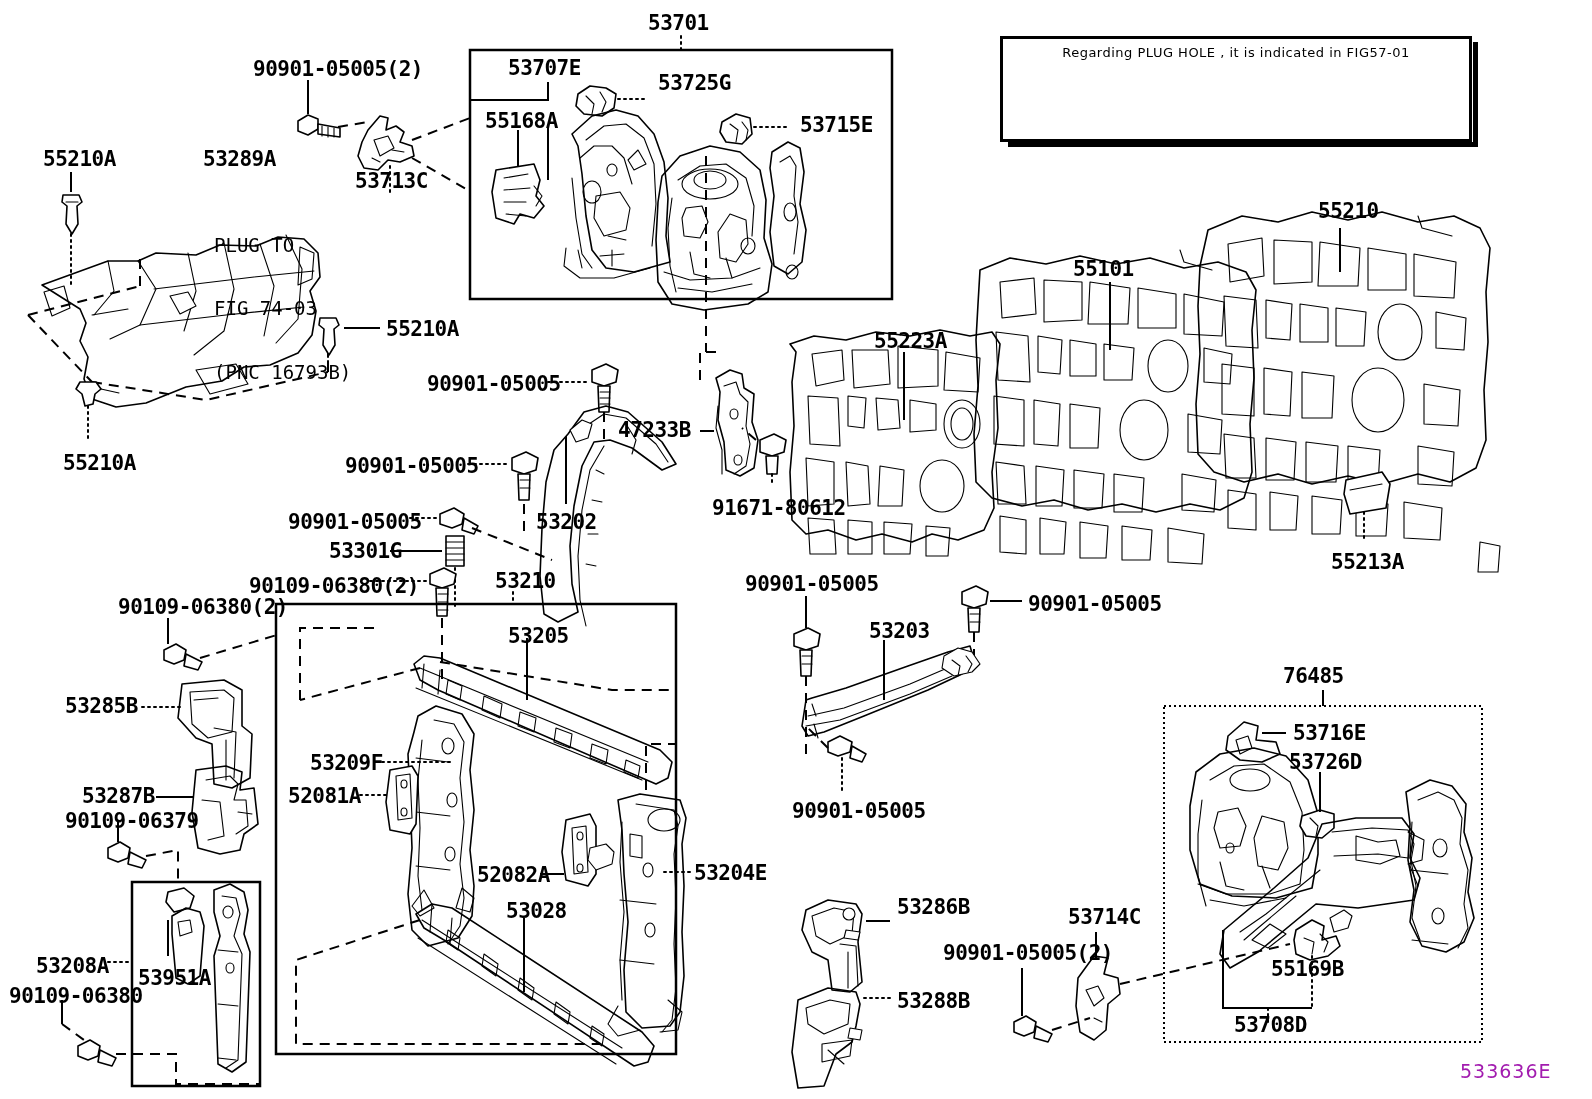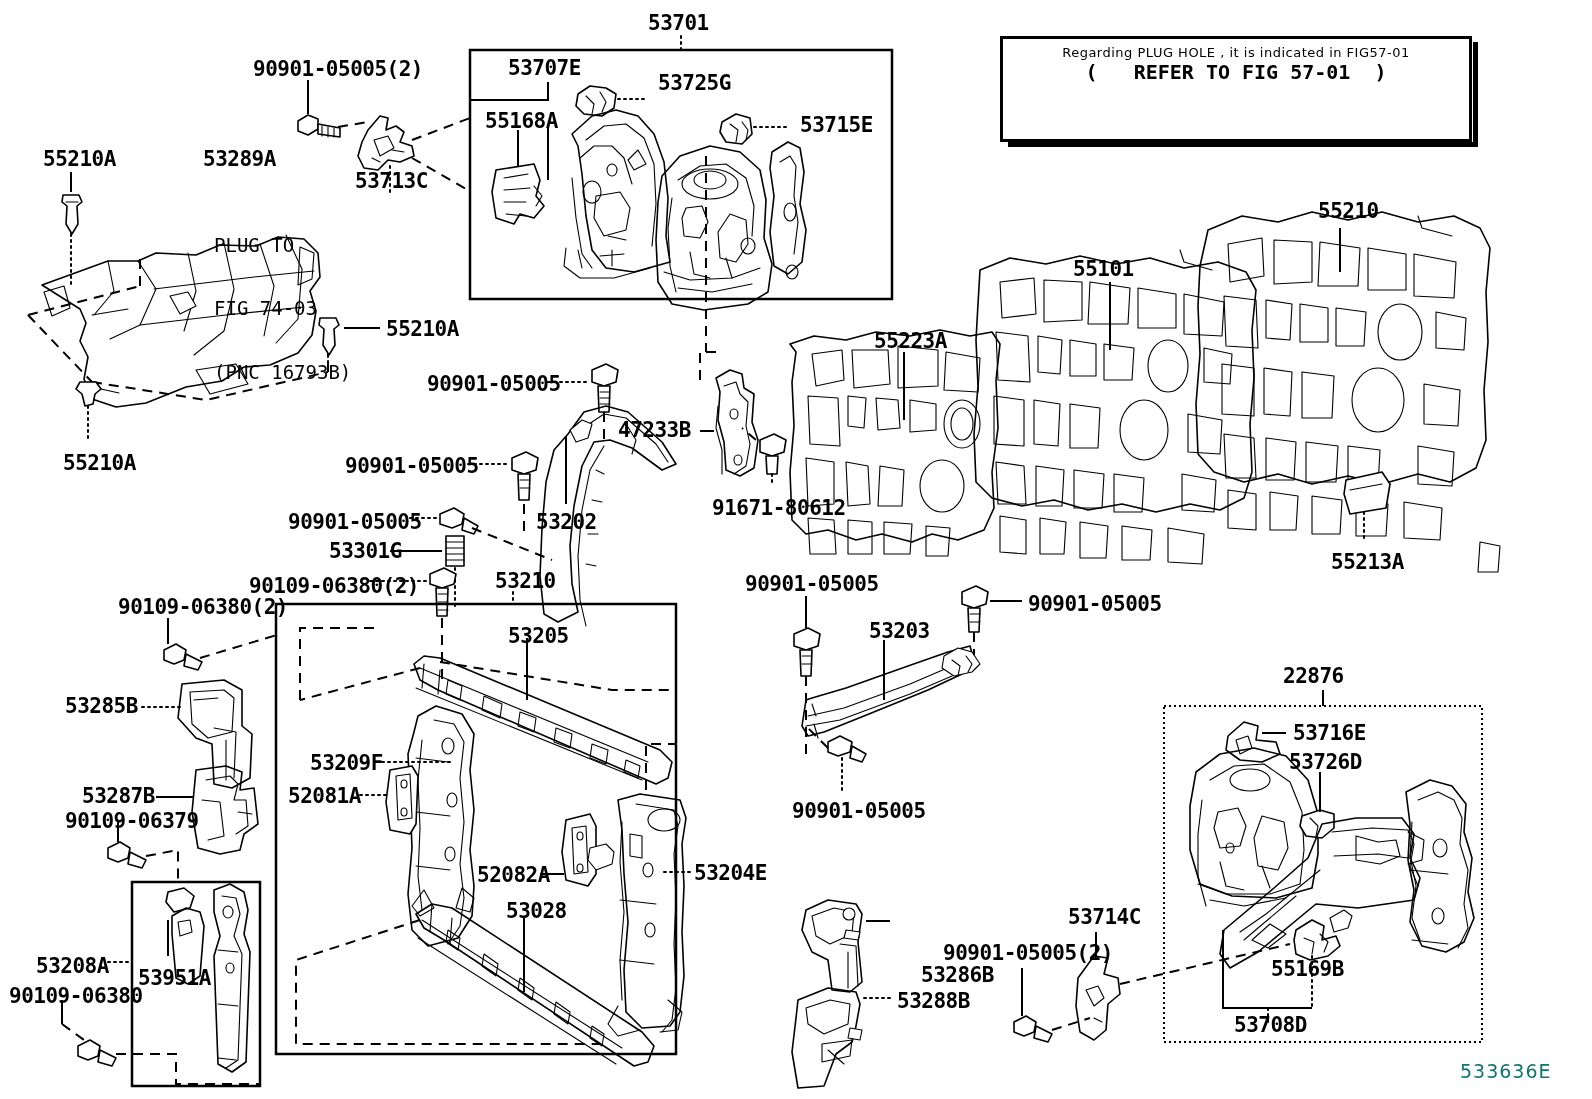--- a/index.html
+++ b/index.html
@@ -18,21 +18,21 @@
     font-weight:700;
     letter-spacing:-0.5px;
     color:#000;
     white-space:pre;
     line-height:1.12;
   }
   .lbl.note{font-size:19px;font-weight:400;letter-spacing:0px;}
   .figid{
     position:absolute;
     font-family:"DejaVu Sans","Liberation Sans",sans-serif;
-    font-size:19px;font-weight:400;color:#0f766e;letter-spacing:1px;
+    font-size:19px;font-weight:400;color:#a21caf;letter-spacing:1px;
   }
   .note-box{
     position:absolute;
     border:3px solid #000;
     box-sizing:border-box;
     background:#fff;
     padding:6px 10px 8px 10px;
     text-align:center;
   }
   .note-box .jp{
@@ -630,21 +630,20 @@
 
     <path class="ldr ldr-solid" d="M1223 930 L1223 1008 L1312 1008"></path>
     <line class="ldr ldr-dot" x1="1268" y1="1008" x2="1268" y2="1022"></line>
 
   </svg>
 
   <div class="note-shadow" style="left:1008px;top:142px;width:470px;height:5px;"></div>
   <div class="note-shadow" style="left:1473px;top:42px;width:5px;height:105px;"></div>
   <div class="note-box" style="left:1000px;top:36px;width:472px;height:106px;">
     <div class="en">Regarding PLUG HOLE , it is indicated in FIG57-01</div>
-    <div class="ref">(   REFER TO FIG 57-01  )</div>
   </div>
 
   <div class="lbl note" id="refer-note" style="left:214px;top:192px;">
     <div>PLUG TO</div>
     <div>FIG 74-03</div>
     <div>(PNC 16793B)</div>
   </div>
 
   <div id="callout-layer">
       <div class="lbl" style="left: 253px; top: 58px;">90901-05005(2)</div>
@@ -669,33 +668,33 @@
       <div class="lbl" style="left: 536px; top: 511px;">53202</div>
       <div class="lbl" style="left: 1331px; top: 551px;">55213A</div>
       <div class="lbl" style="left: 329px; top: 540px;">53301G</div>
       <div class="lbl" style="left: 249px; top: 575px;">90109-06380(2)</div>
       <div class="lbl" style="left: 495px; top: 570px;">53210</div>
       <div class="lbl" style="left: 745px; top: 573px;">90901-05005</div>
       <div class="lbl" style="left: 1028px; top: 593px;">90901-05005</div>
       <div class="lbl" style="left: 118px; top: 596px;">90109-06380(2)</div>
       <div class="lbl" style="left: 508px; top: 625px;">53205</div>
       <div class="lbl" style="left: 869px; top: 620px;">53203</div>
-      <div class="lbl" style="left: 1283px; top: 665px;">22876</div>
+      <div class="lbl" style="left: 1283px; top: 665px;">76485</div>
       <div class="lbl" style="left: 65px; top: 695px;">53285B</div>
       <div class="lbl" style="left: 1293px; top: 722px;">53716E</div>
       <div class="lbl" style="left: 1289px; top: 751px;">53726D</div>
       <div class="lbl" style="left: 310px; top: 752px;">53209F</div>
       <div class="lbl" style="left: 82px; top: 785px;">53287B</div>
       <div class="lbl" style="left: 288px; top: 785px;">52081A</div>
       <div class="lbl" style="left: 65px; top: 810px;">90109-06379</div>
       <div class="lbl" style="left: 792px; top: 800px;">90901-05005</div>
       <div class="lbl" style="left: 477px; top: 864px;">52082A</div>
       <div class="lbl" style="left: 694px; top: 862px;">53204E</div>
       <div class="lbl" style="left: 506px; top: 900px;">53028</div>
-      <div class="lbl" style="left: 897px; top: 964px; margin-left: 24px;">53286B</div>
+      <div class="lbl" style="left: 897px; top: 896px;">53286B</div>
       <div class="lbl" style="left: 1068px; top: 906px;">53714C</div>
       <div class="lbl" style="left: 943px; top: 942px;">90901-05005(2)</div>
       <div class="lbl" style="left: 1271px; top: 958px;">55169B</div>
       <div class="lbl" style="left: 36px; top: 955px;">53208A</div>
       <div class="lbl" style="left: 138px; top: 967px;">53951A</div>
       <div class="lbl" style="left: 897px; top: 990px;">53288B</div>
       <div class="lbl" style="left: 9px; top: 985px;">90109-06380</div>
       <div class="lbl" style="left: 1234px; top: 1014px;">53708D</div>
     </div>
 

